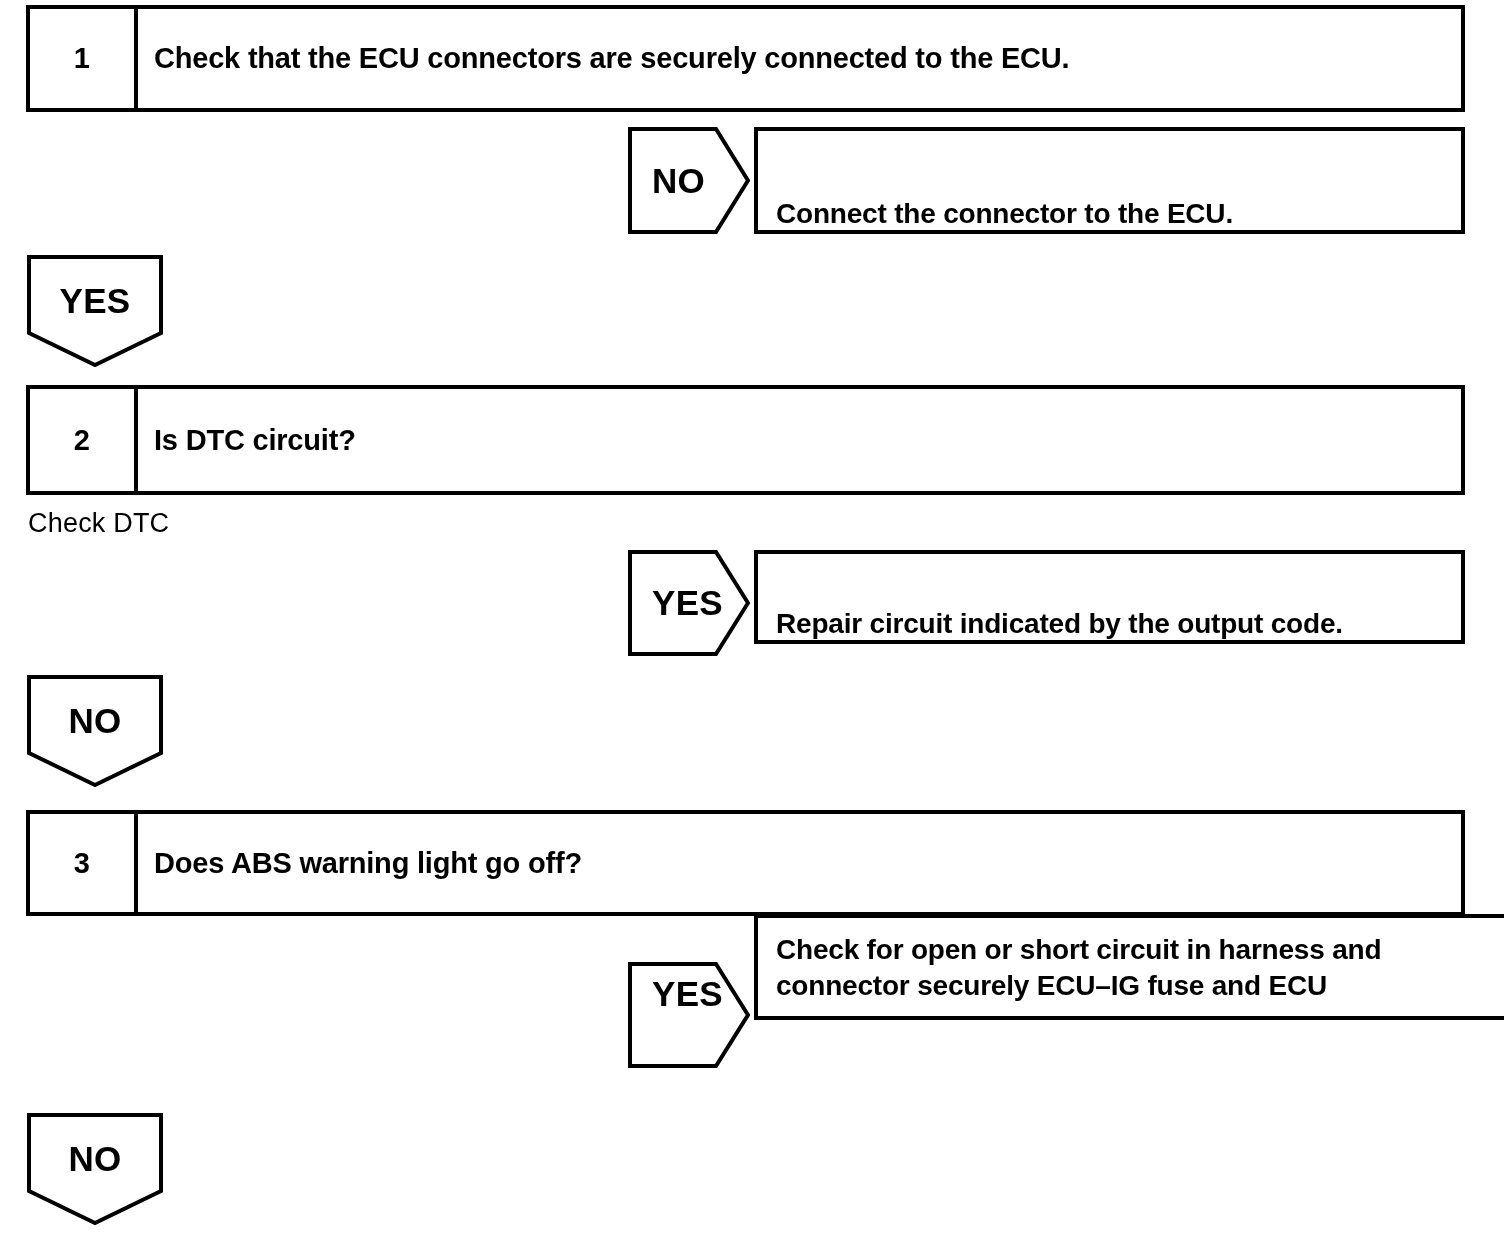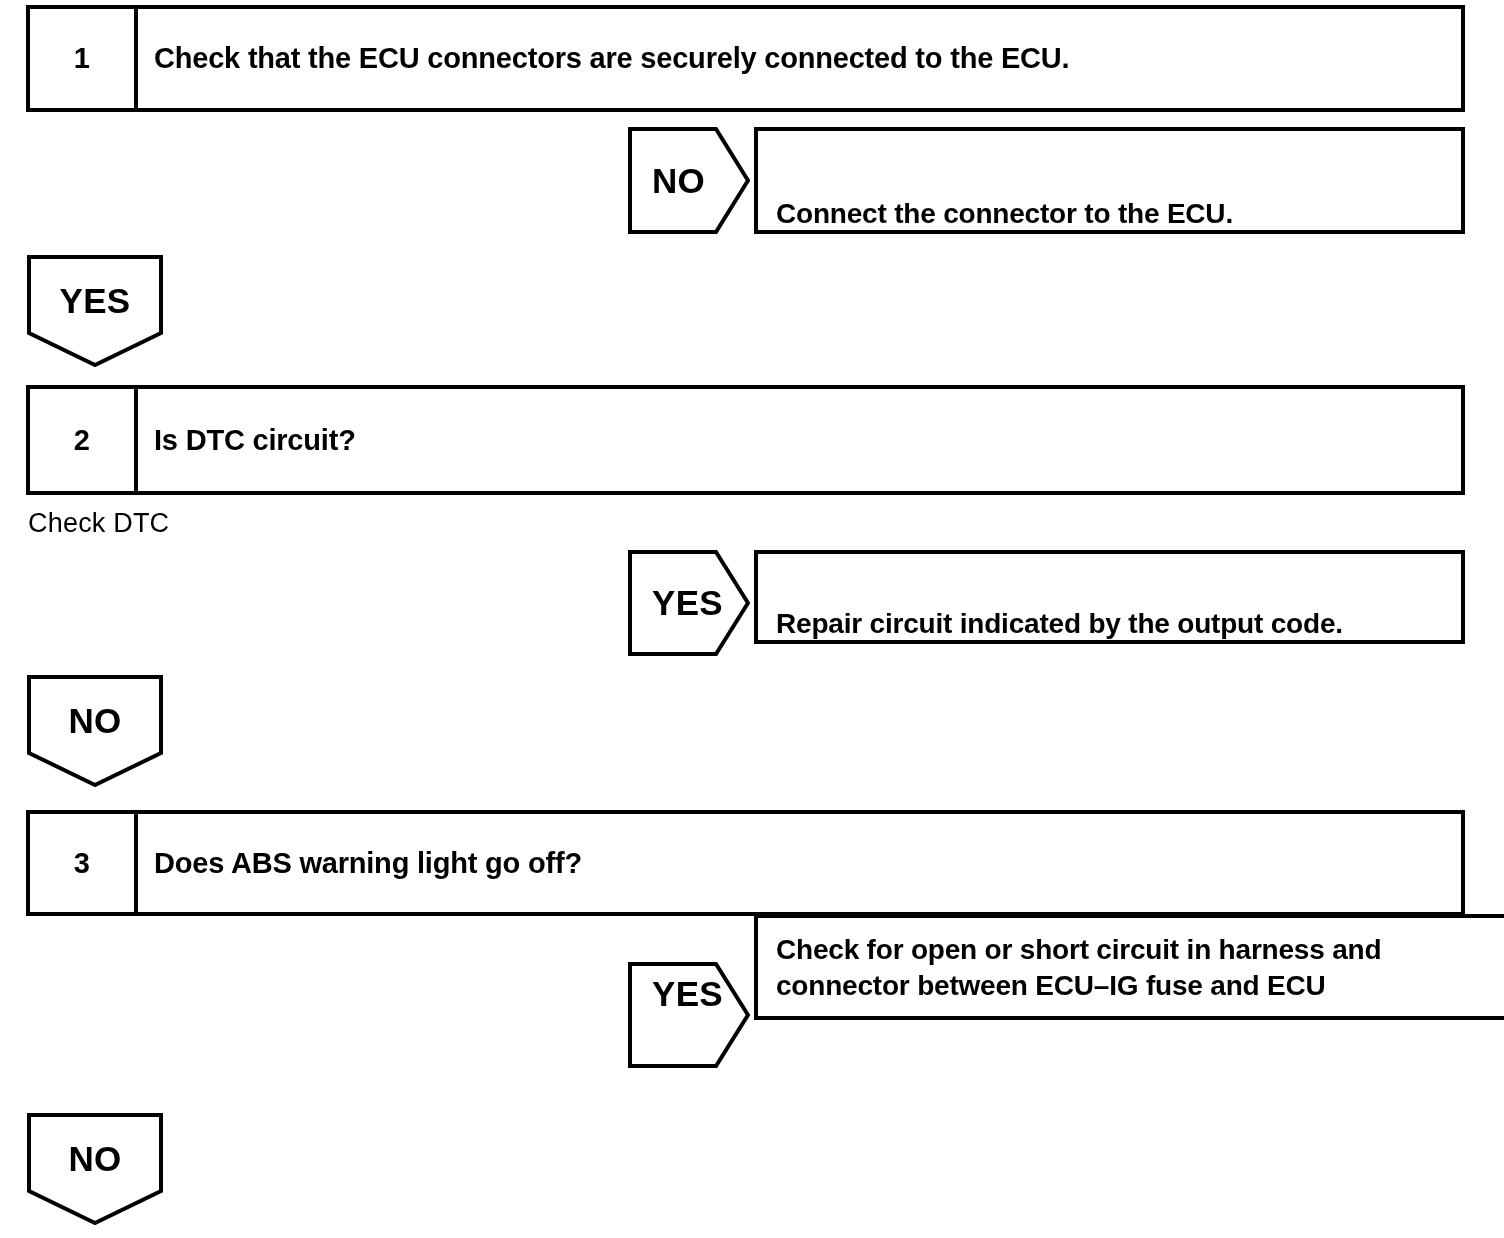--- a/index.html
+++ b/index.html
@@ -188,21 +188,21 @@
   <div class="branch-arrow" style="left:628px; top:962px; height:106px; align-items:flex-start; padding-top:12px;">
     <svg class="arrow-shape" viewBox="0 0 122 106" preserveAspectRatio="none">
       <polygon points="2,2 88,2 120,53 88,104 2,104" fill="#ffffff" stroke="#000000" stroke-width="4" vector-effect="non-scaling-stroke"></polygon>
     </svg>
     <span class="branch-label">YES</span>
   </div>
 
   <div class="result-box two-line" style="left:754px; top:914px; width:834px; height:106px;">
     <div>
       <span class="result-line">Check for open or short circuit in harness and</span>
-      <span class="result-line">connector between ECU–IG fuse and ECU</span>
+      <span class="result-line">connector securely ECU–IG fuse and ECU</span>
     </div>
   </div>
 
   <div class="flow-arrow" style="left:27px; top:1113px; height:112px;">
     <svg class="arrow-shape" viewBox="0 0 136 112" preserveAspectRatio="none">
       <polygon points="2,2 134,2 134,78 68,110 2,78" fill="#ffffff" stroke="#000000" stroke-width="4" vector-effect="non-scaling-stroke"></polygon>
     </svg>
     <span class="branch-label">NO</span>
   </div>
 

